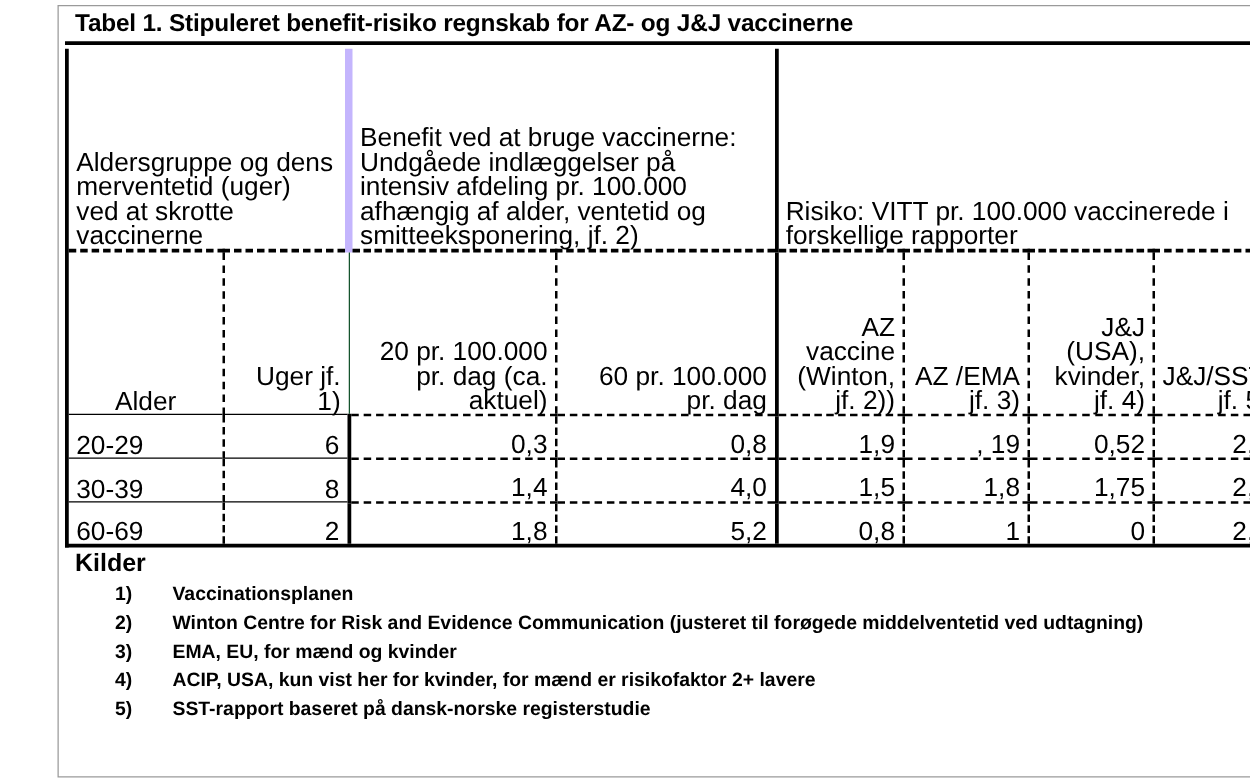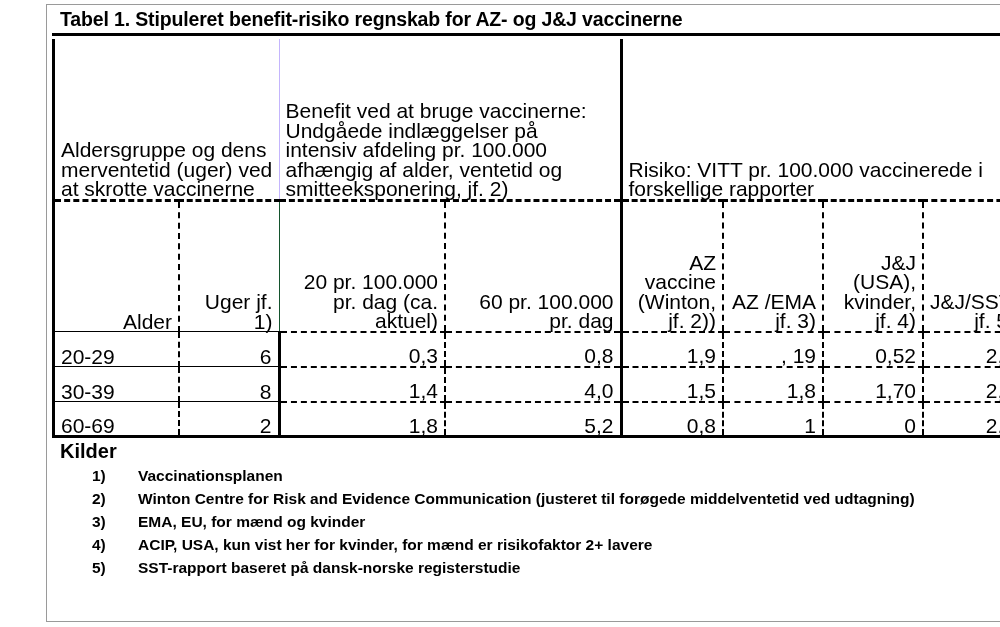--- a/index.html
+++ b/index.html
@@ -92,21 +92,21 @@
   .c-jj      { width: 100px; }
   .c-sst     { width: 98px; }
 
   
   .grp {
     vertical-align: bottom;
     padding-bottom: 4px;
     font-size: 15.5px;
     line-height: 22px;
   }
-  .grp-age     { border-bottom: 3px dashed #000; border-right: 1px solid #c4b5fd; }
+  .grp-age     { border-bottom: 3px dashed #000; border-right: 6px solid #c4b5fd; }
   .grp-benefit { border-bottom: 3px dashed #000; border-right: 3px solid #000; }
   .grp-risk    { border-bottom: 3px dashed #000; }
 
   
   .sub {
     vertical-align: bottom;
     padding-bottom: 2px;
     line-height: 19.5px;
   }
   .sub-left   { border-bottom: 1.5px solid #000; }
@@ -124,21 +124,21 @@
   .d-num-l { border-bottom: 2.5px dashed #000; border-left: 2px dashed #000; text-align: right; }
   .d-num-solidr { border-bottom: 2.5px dashed #000; border-right: 3px solid #000; text-align: right; }
 
   tr.last td.d-alder,
   tr.last td.d-uger { border-bottom: none; }
   tr.last td.d-num,
   tr.last td.d-num-l,
   tr.last td.d-num-solidr { border-bottom: none; }
 
   .right { text-align: right; }
-  .left  { text-align: right; }
+  .left  { text-align: center; }
 
   
   .sources {
     position: absolute;
     left: 14px;
     top: 441px;
     width: 972px;
     padding-left: 8px;
     box-sizing: border-box;
   }
@@ -222,21 +222,21 @@
         <td class="d-num-l">0,52</td>
         <td class="d-num-l">2,5</td>
       </tr>
       <tr>
         <td class="d-alder">30-39</td>
         <td class="d-uger">8</td>
         <td class="d-num">1,4</td>
         <td class="d-num-l d-num-solidr">4,0</td>
         <td class="d-num">1,5</td>
         <td class="d-num-l">1,8</td>
-        <td class="d-num-l">1,70</td>
+        <td class="d-num-l">1,75</td>
         <td class="d-num-l">2,5</td>
       </tr>
       <tr class="last">
         <td class="d-alder">60-69</td>
         <td class="d-uger">2</td>
         <td class="d-num">1,8</td>
         <td class="d-num-l d-num-solidr">5,2</td>
         <td class="d-num">0,8</td>
         <td class="d-num-l">1</td>
         <td class="d-num-l">0</td>

